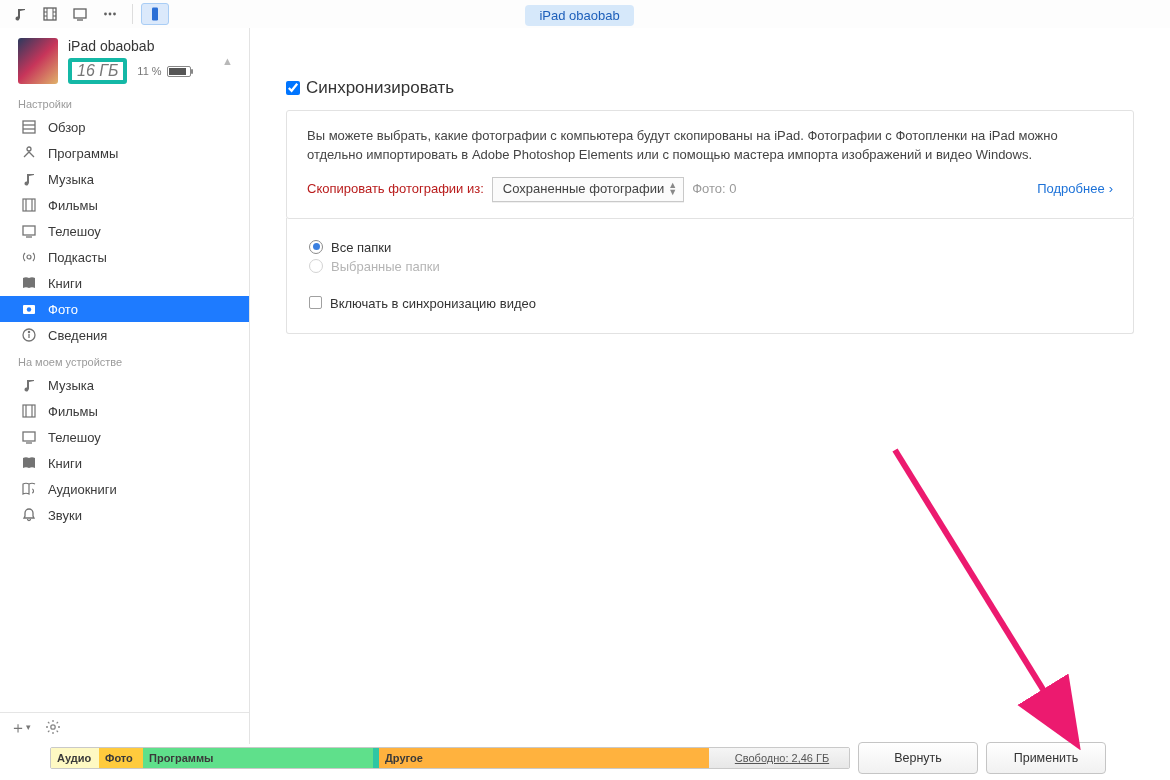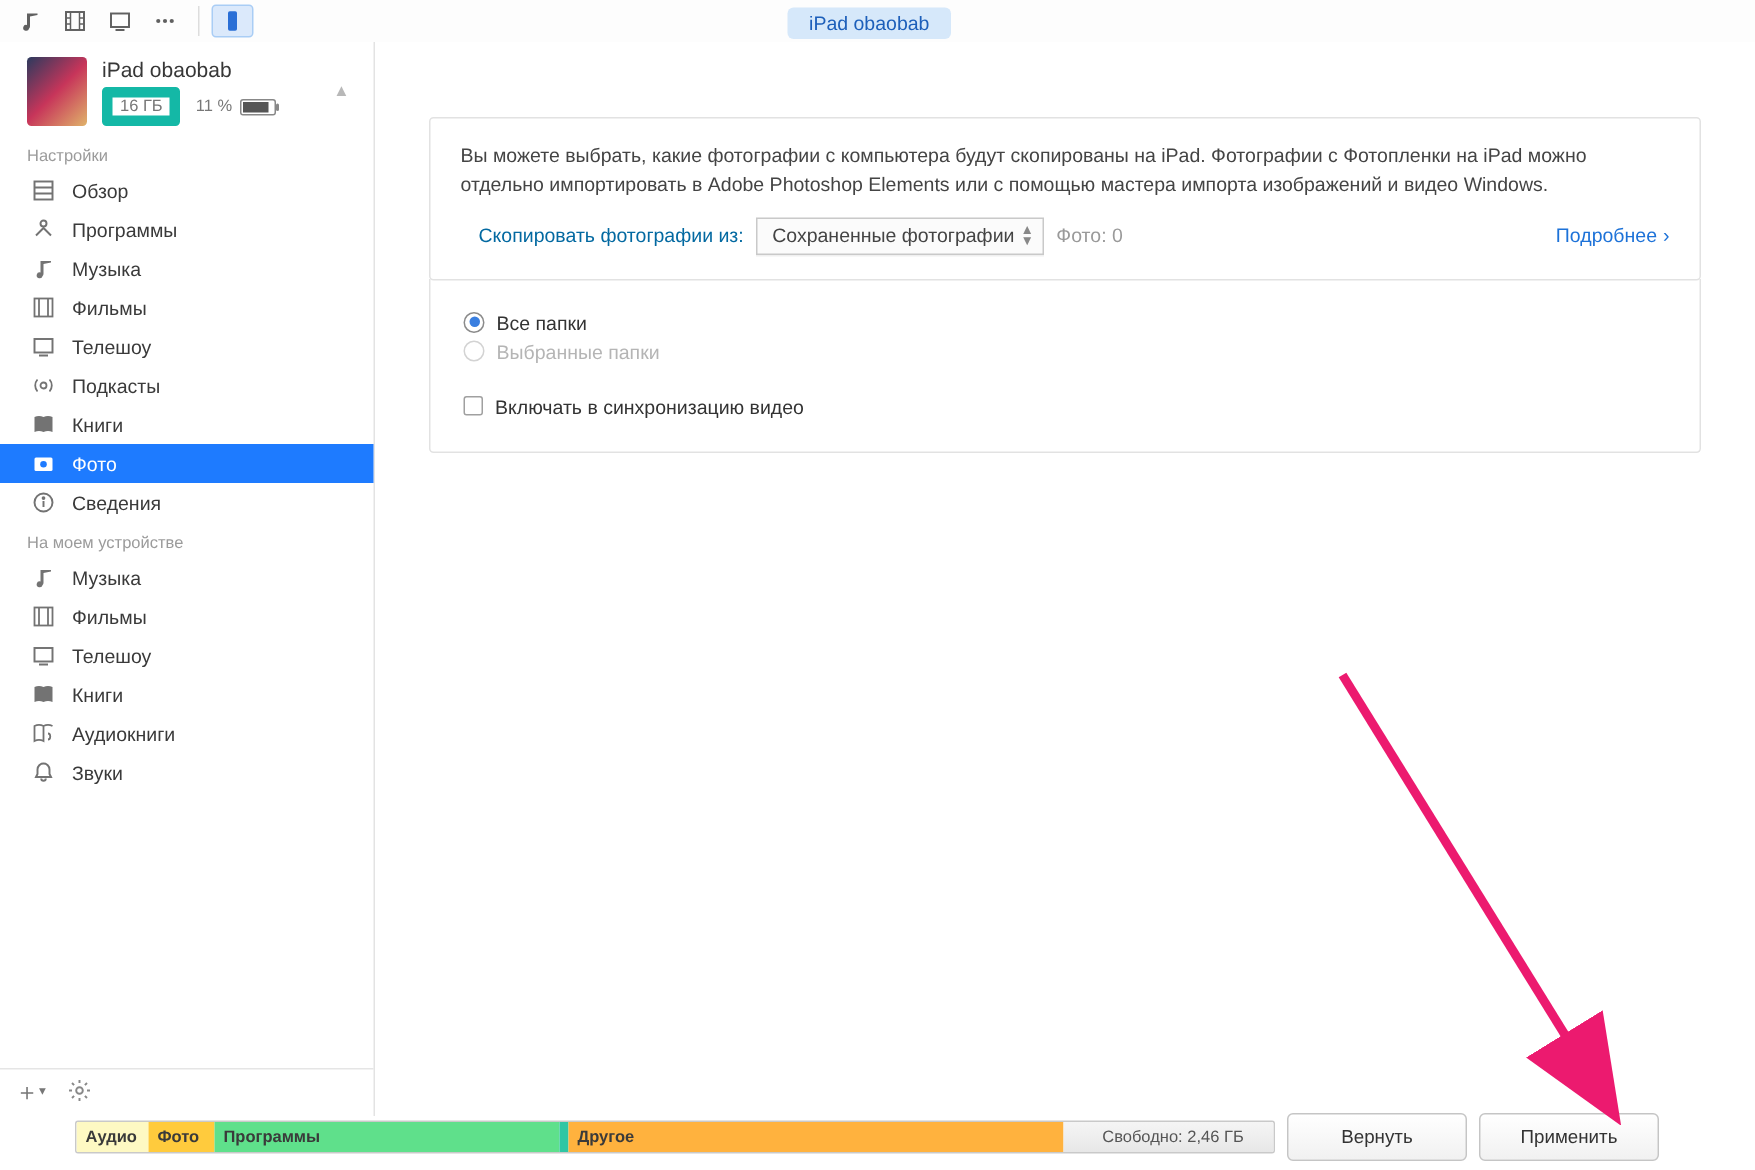--- a/index.html
+++ b/index.html
@@ -17,21 +17,21 @@
   
   .main { display:flex; height: calc(100% - 28px - 36px); }
   
   
   .sidebar { width: 250px; border-right:1px solid #e3e3e3; display:flex; flex-direction:column; background:#fff;}
   .device-block { display:flex; align-items:center; padding: 10px 12px 6px 18px;}
   .device-thumb { width:40px; height:46px; border-radius:3px; background: linear-gradient(135deg,#2b3a5e,#c7355a,#e0b36a); margin-right:10px;}
   .device-info { flex:1; }
   .device-name { font-size:14px; color:#373737;}
   .device-meta { display:flex; align-items:center; gap:10px; margin-top:4px;}
-  .capacity-pill { font-size:11px; color:#777; border:7px solid #14b8a6; border-radius:3px; padding:0 5px;}
+  .capacity-pill { font-size:16px; color:#777; border:4px solid #14b8a6; border-radius:3px; padding:0 5px;font-style:italic;}
   .battery-wrap { display:flex; align-items:center; gap:5px; font-size:11px; color:#777;}
   .battery-icon { position:relative; width:24px; height:11px; border:1px solid #888; border-radius:2px;}
   .battery-icon::after{content:''; position:absolute; right:-3px; top:2px; width:2px; height:5px; background:#888; border-radius:1px;}
   .battery-fill { position:absolute; left:1px; top:1px; bottom:1px; width:80%; background:#555;}
   .eject { color:#b8b8b8; font-size:11px; padding:0 4px;}
   
   .side-section-title { font-size:11px; color:#9b9b9b; padding: 8px 0 4px 18px;}
   .nav-list { list-style:none;}
   .nav-item { display:flex; align-items:center; height:26px; padding-left:20px; gap:10px; color:#3a3a3a; font-size:13px;}
   .nav-item .nicon { width:18px; display:flex; justify-content:center; color:#737373;}
@@ -43,21 +43,21 @@
   
   
   .content { flex:1; padding: 50px 36px 0 36px; overflow:auto;}
   .sync-row { display:flex; align-items:center; gap:6px; margin-bottom:12px;}
   .sync-row input[type=checkbox]{ width:14px; height:14px;}
   .sync-title { font-size:17px; color:#333;}
   
   .info-box { border:1px solid #e2e2e2; border-radius:3px; background:#fff; padding:16px 20px; font-size:13px; color:#444; line-height:1.45;}
   .info-box p { margin-bottom:12px;}
   .copy-row { display:flex; align-items:center; gap:8px;}
-  .copy-row .lbl { color:#0369a1;margin-left:12px;}
+  .copy-row .lbl { color:#b91c1c;}
   .sel-ctl { display:inline-flex; align-items:center; gap:4px; background:#fbfbfb; border:1px solid #c9c9c9; border-radius:0; padding:2px 6px 2px 10px; box-shadow: 0 1px 0 #f0f0f0;}
   .stepper { font-size:9px; line-height:7px; color:#888;}
   .photo-count { color:#9a9a9a;}
   .more-link { margin-left:auto; color:#1d72d8; display:flex; align-items:center; gap:4px;}
   
   .options-box { border:1px solid #e2e2e2; border-top:none; border-radius:0 0 3px 3px; padding:18px 22px; margin-top:-1px;}
   .opt-row { display:flex; align-items:flex-start; gap:8px; margin:4px 0; font-size:13px;}
   .opt-row.disabled { color:#b5b5b5;}
   .radio { width:14px;height:14px; border-radius:50%; border:1px solid #8b8b8b; display:inline-flex; align-items:center; justify-content:center; background:#fff;}
   .radio.checked::after{content:''; width:7px;height:7px;border-radius:50%; background:#3a7fe0;}
@@ -66,21 +66,21 @@
   
   
   .bottombar { position:absolute; bottom:8px; left:0; right:0; height:28px; display:flex; align-items:center; padding: 0 18px 0 50px; gap:8px;}
   .storage-bar { flex:1; height:22px; display:flex; border:1px solid #c9c9c9; border-radius:2px; overflow:hidden; max-width:800px;}
   .seg { height:100%; display:flex; align-items:center; padding-left:6px; font-size:11px; font-weight:bold; color:#3a3a3a; white-space:nowrap; overflow:hidden;}
   .seg.audio{background:#fef9c3;}
   .seg.photo{background:#ffcb3d;}
   .seg.apps{background:#5fe08b;}
   .seg.docs{background:#2fc6a4; font-size:0;} 
   .seg.other{background:#ffb23e;}
-  .seg.free{background:linear-gradient(#f5f5f5,#e7e7e7); font-weight:normal; justify-content:center; color:#555;}
+  .seg.free{background:linear-gradient(#f5f5f5,#e7e7e7); font-weight:normal; justify-content:center; color:#555;text-decoration:underline;}
   .btn { min-width:120px; height:32px; background:linear-gradient(#fff,#f1f1f1); border:1px solid #c5c5c5; border-radius:4px; font-size:12.5px; color:#333;}
   
   
   .arrow-svg { position:absolute; pointer-events:none; }
 </style>
 </head>
 <body>
 
 <div class="topbar">
   <div class="topbar-left">
@@ -291,20 +291,24 @@
     <div class="sidebar-bottom">
       <span style="font-size:16px;">＋<span style="font-size:9px;position:relative;top:-3px;">▾</span></span>
       <span><svg width="16" height="16" viewBox="0 0 16 16" fill="none" stroke="#888" stroke-width="1.3">
             <circle cx="8" cy="8" r="2.2"></circle>
             <path d="M8 1v2M8 13v2M1 8h2M13 8h2M3 3l1.4 1.4M11.6 11.6 13 13M3 13l1.4-1.4M11.6 4.4 13 3"></path>
           </svg></span>
     </div>
   </div>
 
   <div class="content">
+    <div class="sync-row">
+      <input type="checkbox" checked="" style="">
+      <span class="sync-title">Синхронизировать</span>
+    </div>
 
     <div class="info-box">
       <p>Вы можете выбрать, какие фотографии с компьютера будут скопированы на iPad. Фотографии с Фотопленки на iPad можно отдельно импортировать в Adobe Photoshop Elements или с помощью мастера импорта изображений и видео Windows.</p>
       <div class="copy-row">
         <span class="lbl">Скопировать фотографии из:</span>
         <span class="sel-ctl">
           <span>Сохраненные фотографии</span>
           <span class="stepper">▲<br>▼</span>
         </span>
         <span class="photo-count">Фото: 0</span>

